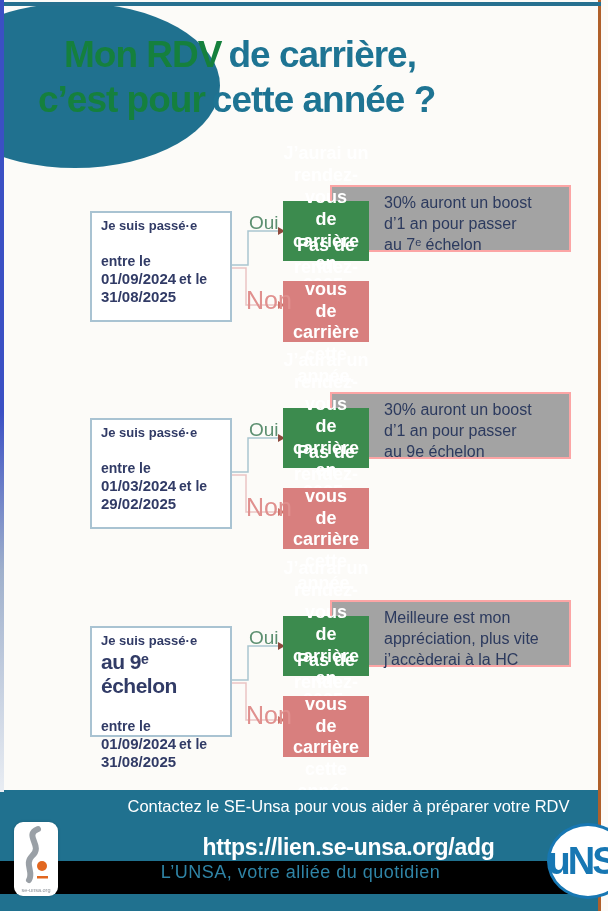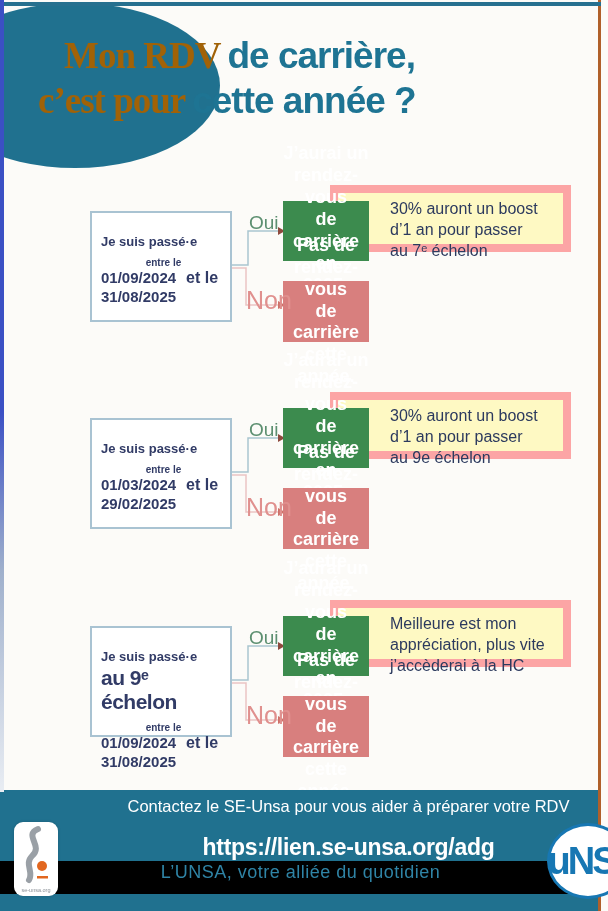--- a/index.html
+++ b/index.html
@@ -8,41 +8,41 @@
   
   .top-line{position:absolute;left:0;top:2px;width:601px;height:4px;background:#26708f;z-index:4;}
   .left-strip{position:absolute;left:0;top:0;width:4px;height:792px;z-index:8;
         background:linear-gradient(to bottom,#3b50c4 0%,#3b50c4 52%,#9fb0cc 72%,#e9edf3 100%);}
   .right-line{position:absolute;left:598px;top:0;width:3px;height:911px;background:#b0602a;z-index:3;}
   
   .blob{position:absolute;left:-70px;top:3px;width:290px;height:165px;background:#20718f;border-radius:50%;}
   .title{position:absolute;font-weight:bold;letter-spacing:-1px;font-size:37px;white-space:nowrap;z-index:2;}
   .t1{left:64px;top:34px;}
   .t2{left:38px;top:79px;text-align:center;}
-  .tw{color:#a16207;font-family:Liberation Serif, serif;}
+  .tw{color:#15803d;}
   .tc{color:#1e7493;margin-left:7px;}
   
   .block{position:absolute;left:0;width:608px;height:165px;}
-  .result-box{position:absolute;left:330px;top:0;width:241px;height:67px;background:#fef9c3;
-        border:8px solid #fca5a5;box-sizing:border-box;}
+  .result-box{position:absolute;left:330px;top:0;width:241px;height:67px;background:#a3a3a3;
+        border:2px solid #fca5a5;box-sizing:border-box;}
   .result-text{position:absolute;left:52px;top:6px;font-size:16px;line-height:1.3;color:#2c3a5e;
         white-space:pre-line;width:185px;}
   .connectors{position:absolute;left:0;top:0;}
   .yes-box,.no-box{position:absolute;left:283px;width:86px;color:#ffffff;font-weight:bold;font-size:18px;
         line-height:1.22;text-align:center;white-space:pre-line;display:flex;align-items:center;justify-content:center;}
   .yes-box{top:16px;height:60px;background:#3c8b4e;}
   .no-box{top:96px;height:61px;background:#d87f7e;}
   .left-box{position:absolute;left:90px;top:26px;width:142px;height:111px;background:#ffffff;
-        border:2px solid #a9c3d2;box-sizing:border-box;padding:21px 4px 0 9px;color:#313b66;}
+        border:2px solid #a9c3d2;box-sizing:border-box;padding:5px 4px 0 9px;color:#313b66;}
   .intro{font-size:13px;font-weight:bold;}
   .echelon{font-size:21px;font-weight:bold;letter-spacing:-0.5px;margin-top:2px;}
-  .entre{font-size:10px;font-weight:bold;margin-top:8px;text-align:center;}
+  .entre{font-size:14px;font-weight:bold;margin-top:20px;}
   .dateline{font-size:15px;font-weight:bold;margin-top:1px;}
   .date2{font-size:15px;font-weight:bold;margin-top:1px;}
-  .suffix{font-size:16px;margin-left:10px;}
+  .suffix{font-size:14px;margin-left:3px;}
   .oui-label{position:absolute;left:249px;top:27px;font-size:19px;color:#5c8f70;}
   .non-label{position:absolute;left:246px;top:101px;font-size:25px;color:#e0908e;}
   
   .footer{position:absolute;left:0;top:790px;width:601px;height:121px;background:#20718f;}
   .f-line{position:absolute;width:100%;text-align:center;color:#ffffff;margin-left:48px;}
   .f1{top:7px;font-size:16.5px;}
   .f2{top:28px;font-size:16.5px;}
   .furl{top:44px;font-size:23px;font-weight:bold;letter-spacing:-0.3px;color:#ffffff;text-decoration:none;display:block;}
   .stripe{position:absolute;left:0;top:71px;width:601px;height:33px;background:#000000;}
   .tagline{line-height:23px;text-align:center;color:#2f84a6;font-size:18px;letter-spacing:0.5px;}

